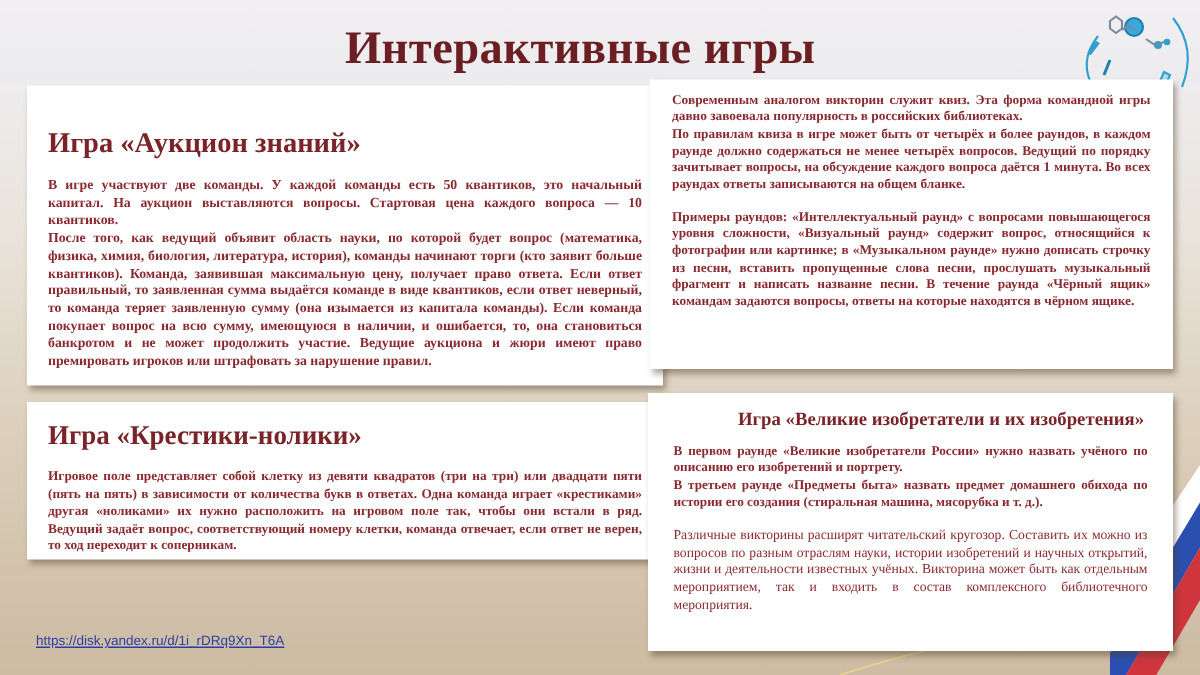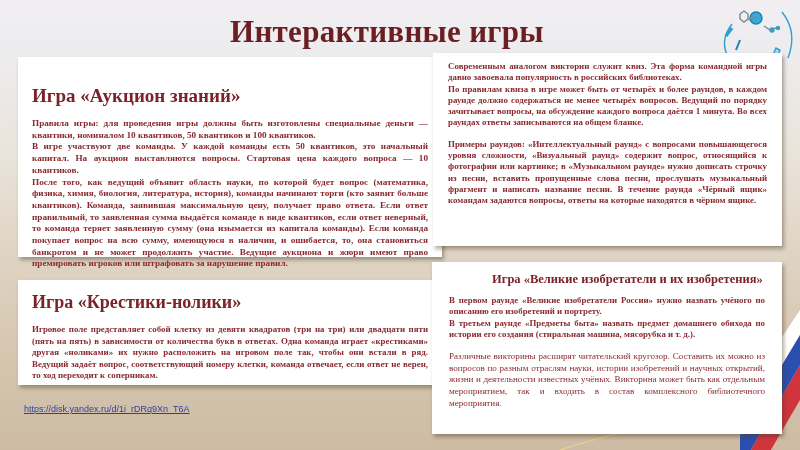--- a/index.html
+++ b/index.html
@@ -22,29 +22,29 @@
     color:#8a2a30; box-sizing:border-box;
   }
   .panel h2 { margin:0; font-weight:bold; color:#7a2328; }
   .panel p { margin:0; font-weight:bold; text-align:justify; font-size:9.2px; line-height:11.7px; }
   .p-auction { left:18px; top:57px; width:424px; height:200px; padding:28px 14px 0 14px; }
   .p-auction h2 { font-size:19px; margin-bottom:11px; }
   .p-quiz { left:433px; top:53px; width:349px; height:193px; padding:8px 15px 0 15px; }
   .p-quiz h2 { font-size:17px; margin-bottom:7px; }
   .p-quiz p { font-size:8.9px; line-height:11.3px; }
   .p-quiz .gap { height:10px; }
-  .p-tic { left:18px; top:280px; width:424px; height:105px; padding:12px 14px 0 14px; }
+  .p-tic { left:18px; top:268px; width:424px; height:105px; padding:12px 14px 0 14px; }
   .p-tic h2 { font-size:18px; margin-bottom:11px; }
   .p-tic p { font-size:8.9px; line-height:11.5px; }
   .p-inv { left:432px; top:262px; width:350px; height:172px; padding:10px 17px 0 17px; }
   .p-inv h2 { font-size:12.5px; margin-bottom:8px;margin-left:43px; }
   .p-inv p { font-size:8.8px; line-height:11.4px; }
   .p-inv .normal { font-weight:normal; font-size:9.1px; line-height:11.9px; margin-top:10px; }
   .link {
-    position:absolute; left:24px; top:404px;
+    position:absolute; left:24px; top:422px;
     font-family:"Liberation Sans","DejaVu Sans",sans-serif; font-size:9px;
     color:#2b3fa8; text-decoration:underline;
   }
   .deco-science { position:absolute; left:712px; top:2px; width:88px; height:74px; }
   .flag { position:absolute; right:0; top:230px; width:60px; height:220px; }
   .curve { position:absolute; left:560px; top:420px; width:140px; height:30px; }
 </style>
 </head>
 <body>
 
@@ -76,21 +76,20 @@
   <path d="M60 135 L60 170 L25 230 L5 230 Z" fill="#d0353e"></path>
   <path d="M30 40 Q50 120 20 200" stroke="#e9cf8a" stroke-width="1" fill="none"></path>
 </svg>
 
 <svg class="curve" viewBox="0 0 140 30">
   <path d="M0 30 Q60 10 130 0" stroke="#e9d28f" stroke-width="1.2" fill="none"></path>
 </svg>
 
 <section class="panel p-auction">
   <h2>Игра «Аукцион знаний»</h2>
-  <p>Правила игры: для проведения игры должны быть изготовлены специальные деньги — квантики, номиналом 10 квантиков, 50 квантиков и 100 квантиков.</p>
   <p>В игре участвуют две команды. У каждой команды есть 50 квантиков, это начальный капитал. На аукцион выставляются вопросы. Стартовая цена каждого вопроса — 10 квантиков.</p>
   <p>После того, как ведущий объявит область науки, по которой будет вопрос (математика, физика, химия, биология, литература, история), команды начинают торги (кто заявит больше квантиков). Команда, заявившая максимальную цену, получает право ответа. Если ответ правильный, то заявленная сумма выдаётся команде в виде квантиков, если ответ неверный, то команда теряет заявленную сумму (она изымается из капитала команды). Если команда покупает вопрос на всю сумму, имеющуюся в наличии, и ошибается, то, она становиться банкротом и не может продолжить участие. Ведущие аукциона и жюри имеют право премировать игроков или штрафовать за нарушение правил.</p>
 </section>
 
 <section class="panel p-quiz">
   <p>Современным аналогом викторин служит квиз. Эта форма командной игры давно завоевала популярность в российских библиотеках.</p>
   <p>По правилам квиза в игре может быть от четырёх и более раундов, в каждом раунде должно содержаться не менее четырёх вопросов. Ведущий по порядку зачитывает вопросы, на обсуждение каждого вопроса даётся 1 минута. Во всех раундах ответы записываются на общем бланке.</p>
   <div class="gap"></div>
   <p>Примеры раундов: «Интеллектуальный раунд» с вопросами повышающегося уровня сложности, «Визуальный раунд» содержит вопрос, относящийся к фотографии или картинке; в «Музыкальном раунде» нужно дописать строчку из песни, вставить пропущенные слова песни, прослушать музыкальный фрагмент и написать название песни. В течение раунда «Чёрный ящик» командам задаются вопросы, ответы на которые находятся в чёрном ящике.</p>
 </section>

